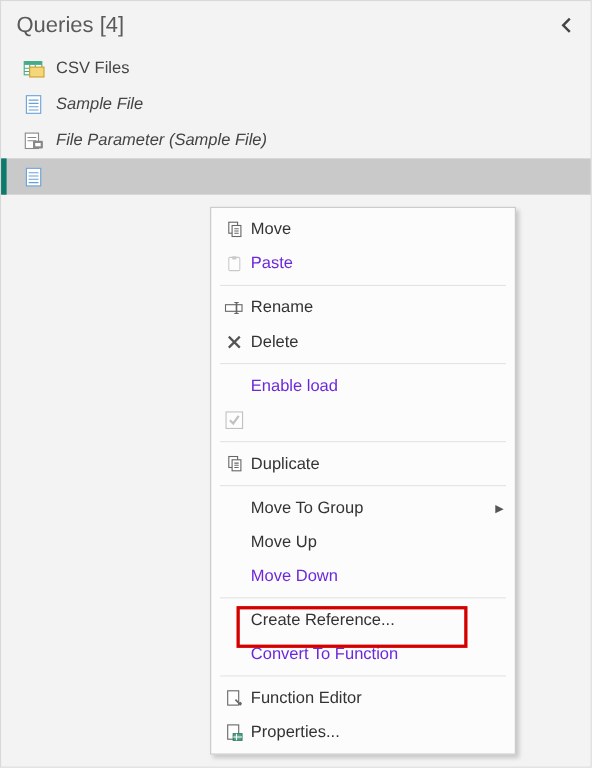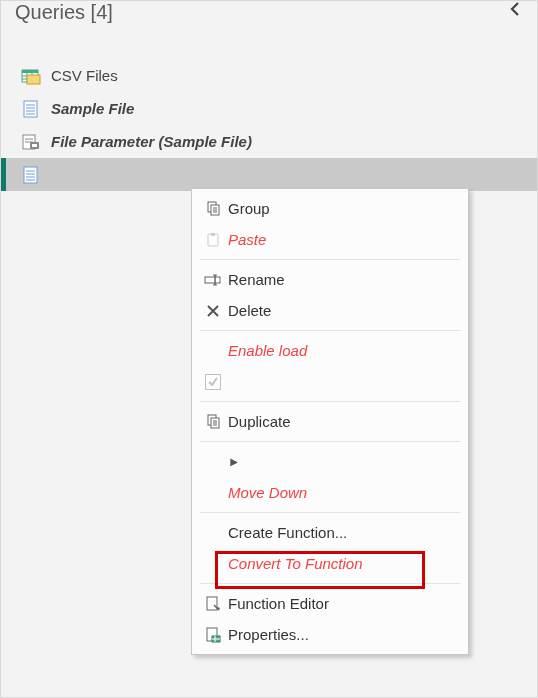--- a/index.html
+++ b/index.html
@@ -13,42 +13,43 @@
     overflow: hidden;
   }
   .panel {
     width: 538px; height: 698px;
     background: #f3f3f3;
     border: 1px solid #d9d9d9;
     position: relative;
   }
   .panel-header {
     display: flex;
+    align-items: center;
     height: 44px;
     padding: 0 14px;
   }
   .panel-title {
     font-size: 20px;
     color: #5a5a5a;
     flex: 1;
   }
   .collapse-chevron {
     width: 16px; height: 16px;
     color: #444;
   }
-  .query-list { margin-top: 14px; }
+  .query-list { margin-top: 0; }
   .query-item {
     display: flex;
     align-items: center;
     height: 33px;
     padding-left: 20px;
     font-size: 15px;
     color: #444;
   }
-  .query-item.italic { font-style: italic; font-weight: bold; }
+  .query-item.italic { font-style: italic; }
   .query-item.selected {
     background: #c9c9c9;
   }
   .sel-bar {
     position: absolute;
     left: 0;
     width: 5px;
     height: 33px;
     background: #0d7a6c;
   }
@@ -72,21 +73,21 @@
     border: 1px solid #c7c7c7;
     box-shadow: 3px 3px 4px rgba(0,0,0,0.18);
     padding: 4px 0;
   }
   .ctx-row {
     display: flex;
     align-items: center;
     height: 31px;
     padding: 0 10px 0 6px;
   }
-  .ctx-row.disabled { color: #ef4444; font-style: italic; }
+  .ctx-row.disabled { color: #6d28d9; }
   .ctx-icon {
     width: 30px;
     display: flex;
     justify-content: center;
     align-items: center;
     color: #666;
   }
   .ctx-row.disabled .ctx-icon { opacity: 0.5; }
   .ctx-label { flex: 1; }
   .ctx-sub { width: 10px; text-align: right; font-size: 10px; color: #555; }
@@ -184,21 +185,21 @@
     <div class="ctx-row">
       <span class="ctx-icon">
         <svg width="16" height="16" viewBox="0 0 16 16">
             <rect x="3" y="1" width="8" height="10" fill="#fff" stroke="#666"></rect>
             <rect x="6" y="4" width="8" height="10" fill="#fff" stroke="#666"></rect>
             <line x1="8" y1="7" x2="12" y2="7" stroke="#666"></line>
             <line x1="8" y1="9" x2="12" y2="9" stroke="#666"></line>
             <line x1="8" y1="11" x2="12" y2="11" stroke="#666"></line>
           </svg>
       </span>
-      <span class="ctx-label">Group</span>
+      <span class="ctx-label">Move</span>
     </div>
 
     <div class="ctx-row disabled">
       <span class="ctx-icon">
         <svg width="16" height="16" viewBox="0 0 16 16">
             <rect x="3" y="2" width="10" height="12" rx="1" fill="#fff" stroke="#999"></rect>
             <rect x="6" y="1" width="4" height="3" rx="1" fill="#999"></rect>
           </svg>
       </span>
       <span class="ctx-label">Paste</span>
@@ -257,34 +258,39 @@
           </svg>
       </span>
       <span class="ctx-label">Duplicate</span>
     </div>
 
 
     <div class="ctx-sep"></div>
 
     <div class="ctx-row">
       <span class="ctx-icon"></span>
+      <span class="ctx-label">Move To Group</span>
       <span class="ctx-sub">▶</span>
     </div>
 
+    <div class="ctx-row">
+      <span class="ctx-icon"></span>
+      <span class="ctx-label">Move Up</span>
+    </div>
 
     <div class="ctx-row disabled">
       <span class="ctx-icon"></span>
       <span class="ctx-label">Move Down</span>
     </div>
 
     <div class="ctx-sep"></div>
 
     <div class="ctx-row">
       <span class="ctx-icon"></span>
-      <span class="ctx-label">Create Function...</span>
+      <span class="ctx-label">Create Reference...</span>
     </div>
 
     <div class="ctx-row disabled">
       <span class="ctx-icon"></span>
       <span class="ctx-label">Convert To Function</span>
     </div>
 
     <div class="ctx-sep"></div>
 
     <div class="ctx-row">

